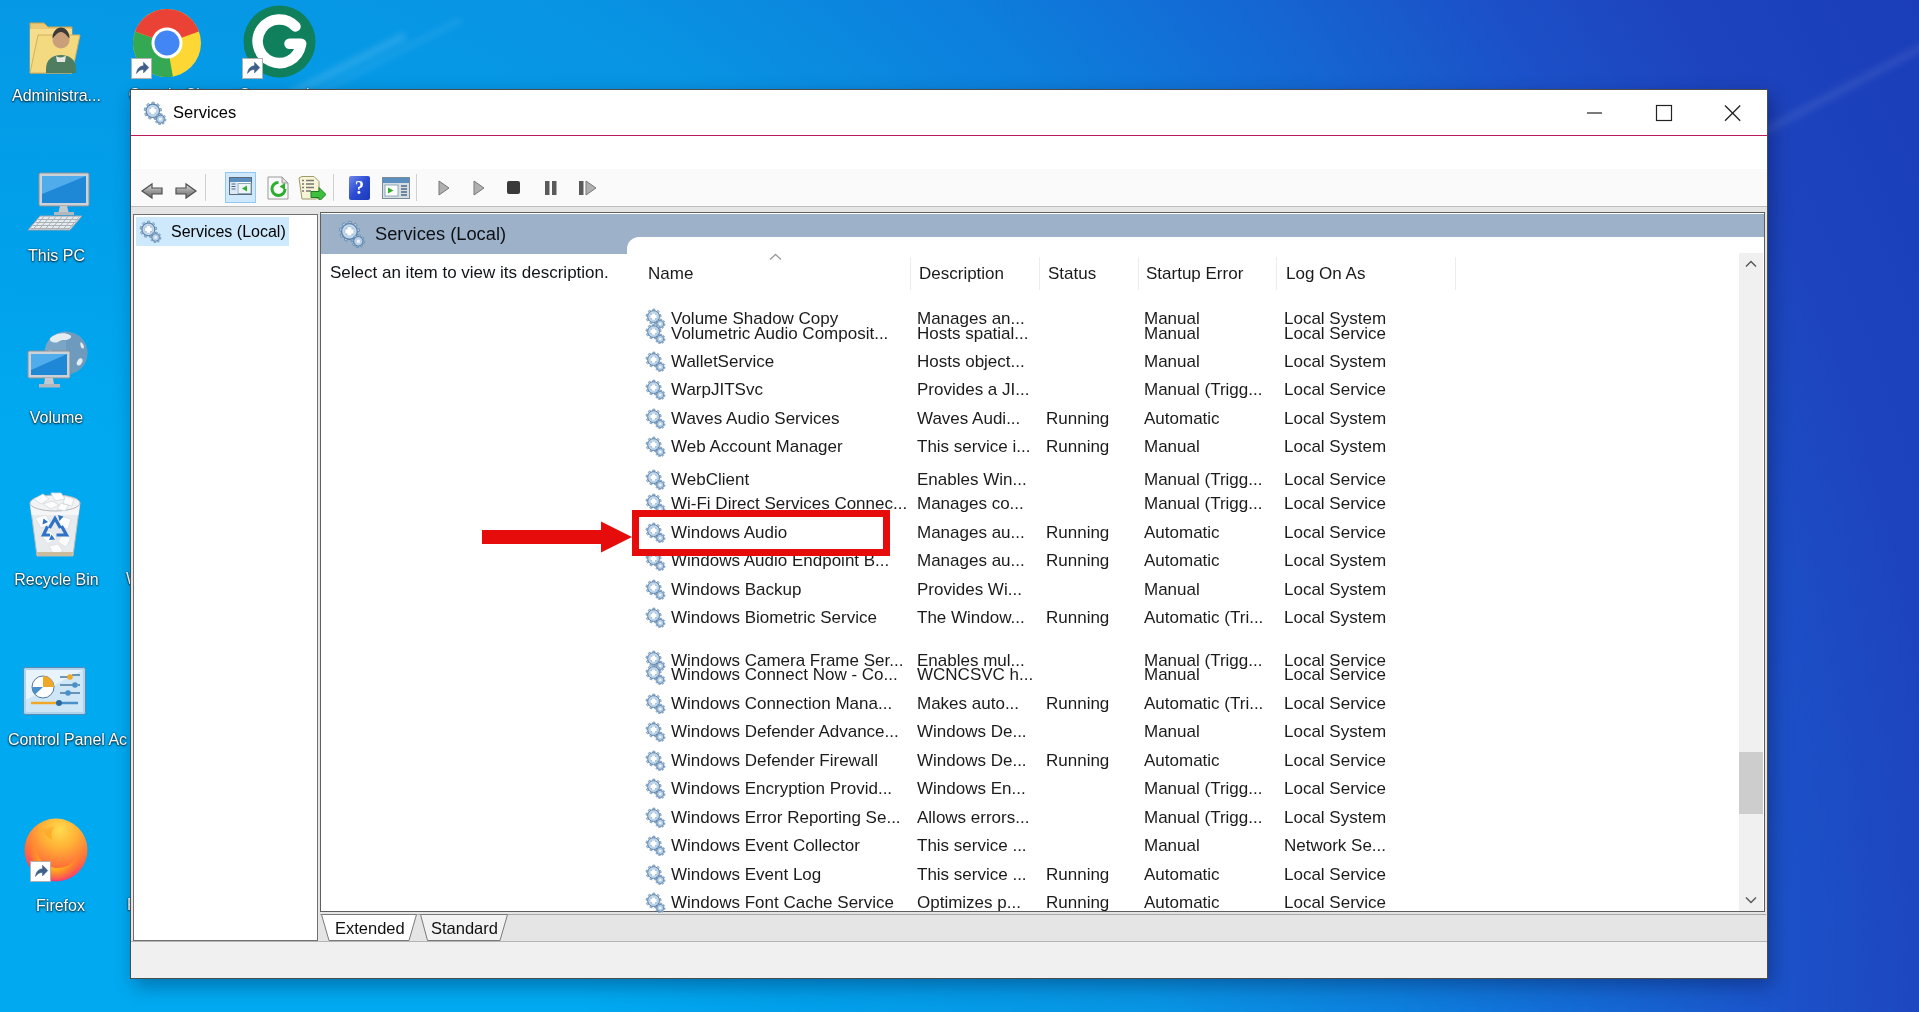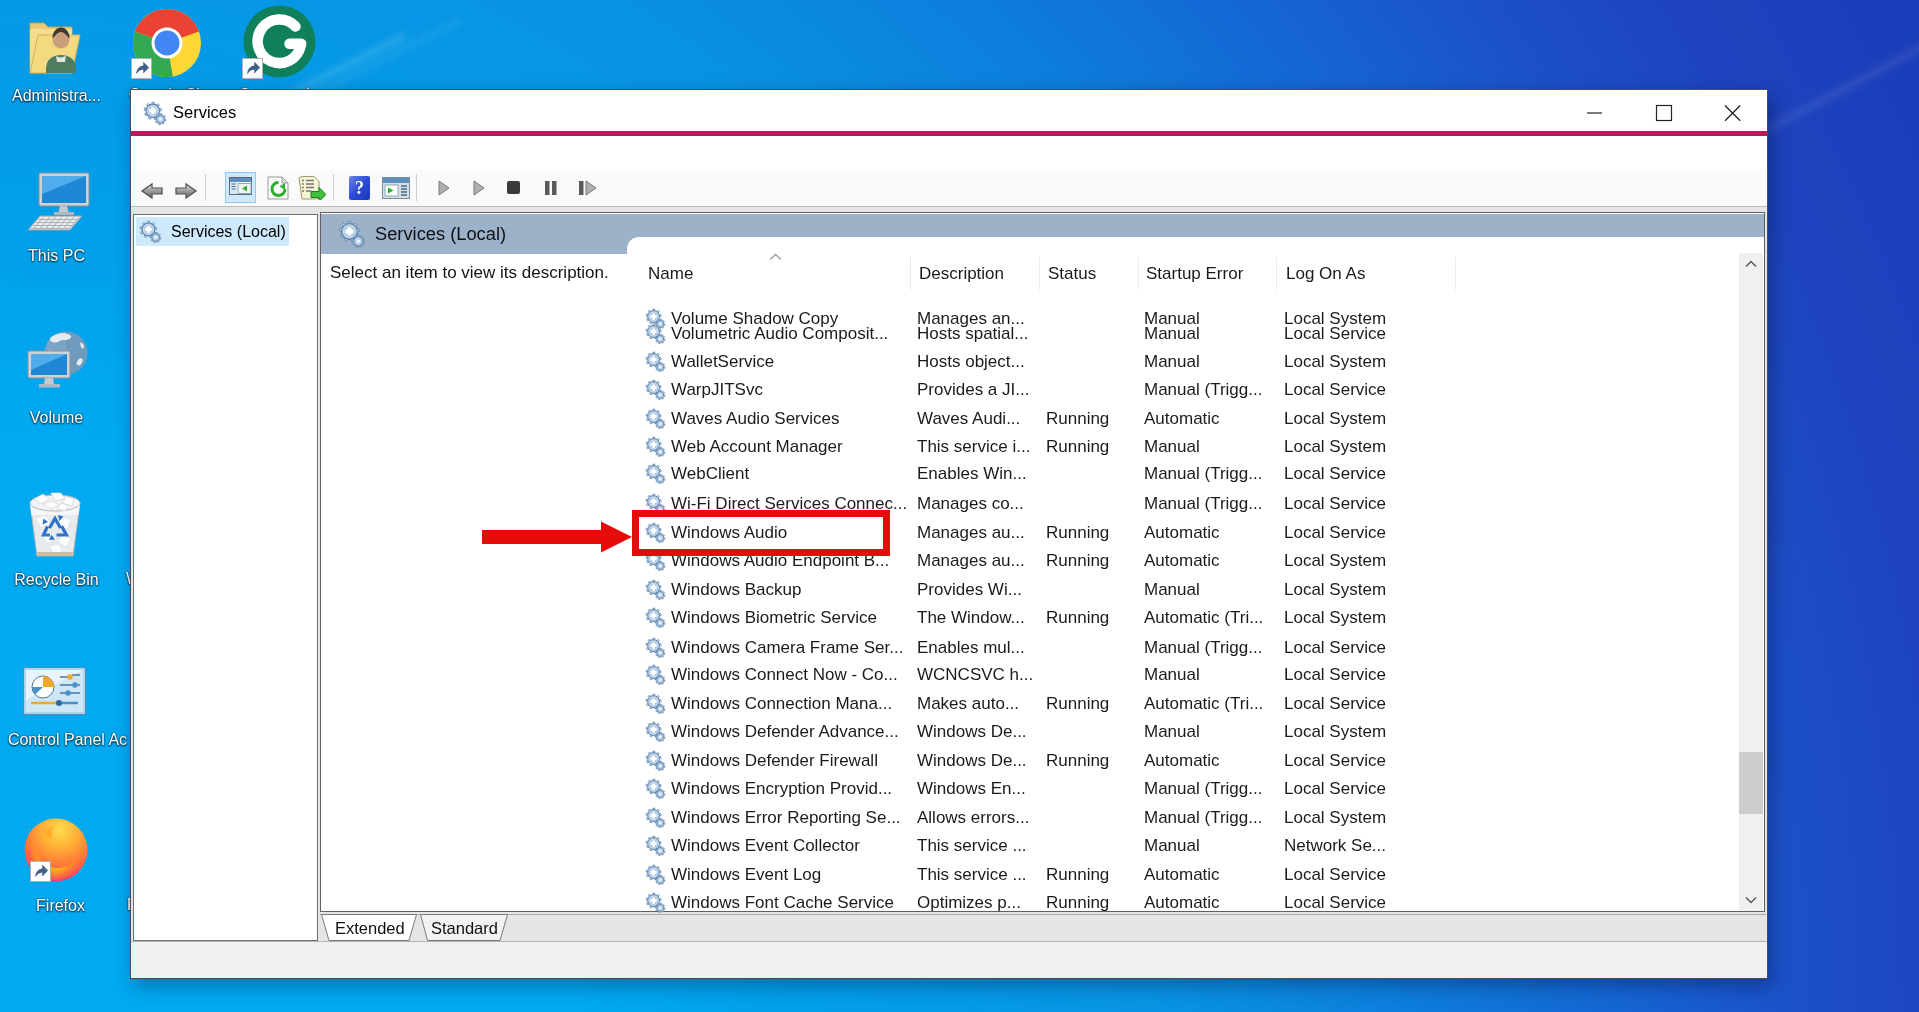--- a/index.html
+++ b/index.html
@@ -4,21 +4,21 @@
 html,body{margin:0;padding:0;width:1919px;height:1012px;overflow:hidden;
  font-family:"Liberation Sans",sans-serif;}
 #desk{position:absolute;inset:0;
  background:radial-gradient(circle 2200px at 0px 1012px,#00a9f0 0px,#00a9f0 580px,#01a0ea 780px,#0894e3 1150px,#0d7edc 1400px,#1565d2 1620px,#1c50c8 1800px,#1d44be 1950px,#1a3cb8 2200px);}
 .dlabel{position:absolute;color:#fff;font-size:16px;text-align:center;
  text-shadow:0 1px 2px rgba(0,0,0,.85),0 0 2px rgba(0,0,0,.6);white-space:nowrap;}
 .dicon{position:absolute;}
 #win{position:absolute;left:130px;top:89px;width:1636px;height:888px;
  background:#fff;border:1px solid #4c4c4c;box-shadow:4px 7px 18px rgba(0,0,40,.33);}
 #titlebar{position:absolute;left:0;top:0;width:100%;height:46px;background:#fff;
- border-bottom:5px solid #be185d;box-sizing:border-box;padding-left:28px;}
+ border-bottom:1px solid #be185d;box-sizing:border-box;padding-left:28px;}
 #title-ic{position:absolute;left:12px;top:11px;width:24px;height:24px;}
 #title-tx{position:absolute;left:42px;top:13px;font-size:16.5px;color:#000;}
 .capbtn{position:absolute;top:0;height:46px;width:69px;}
 .capbtn svg{position:absolute;top:0;left:0;width:100%;height:100%;}
 #menubar{position:absolute;left:0;top:46px;width:100%;height:33px;background:#fff;
  border-bottom:1px solid #e4e4e4;box-sizing:border-box;}
 .mi{position:absolute;top:6px;font-size:16.5px;color:#000;}
 #toolbar{position:absolute;left:0;top:79px;width:100%;height:38px;background:#fafafa;
  border-bottom:1px solid #bdbdbd;box-sizing:border-box;}
 .tsep{position:absolute;top:5px;width:1px;height:27px;background:#d0d0d0;}
@@ -358,21 +358,21 @@
 <div class="lrow" style="top:220.4px">
 <svg class="rg" viewBox="0 0 24 24">
             <use href="#gear"></use>
           </svg>
 <span class="c n">Web Account Manager</span>
           <span class="c d">This service i...</span>
           <span class="c s">Running</span>
           <span class="c t">Manual</span>
           <span class="c l">Local System</span>
 </div>
-<div class="lrow" style="top:247px">
+<div class="lrow" style="top:253px">
 <svg class="rg" viewBox="0 0 24 24">
             <use href="#gear"></use>
           </svg>
 <span class="c n">WebClient</span>
           <span class="c d">Enables Win...</span>
           <span class="c s"></span>
           <span class="c t">Manual (Trigg...</span>
           <span class="c l">Local Service</span>
 </div>
 <div class="lrow" style="top:277.4px">
@@ -418,21 +418,21 @@
 <div class="lrow" style="top:391.3px">
 <svg class="rg" viewBox="0 0 24 24">
             <use href="#gear"></use>
           </svg>
 <span class="c n">Windows Biometric Service</span>
           <span class="c d">The Window...</span>
           <span class="c s">Running</span>
           <span class="c t">Automatic (Tri...</span>
           <span class="c l">Local System</span>
 </div>
-<div class="lrow" style="top:421px">
+<div class="lrow" style="top:434px">
 <svg class="rg" viewBox="0 0 24 24">
             <use href="#gear"></use>
           </svg>
 <span class="c n">Windows Camera Frame Ser...</span>
           <span class="c d">Enables mul...</span>
           <span class="c s"></span>
           <span class="c t">Manual (Trigg...</span>
           <span class="c l">Local Service</span>
 </div>
 <div class="lrow" style="top:448.2px">

